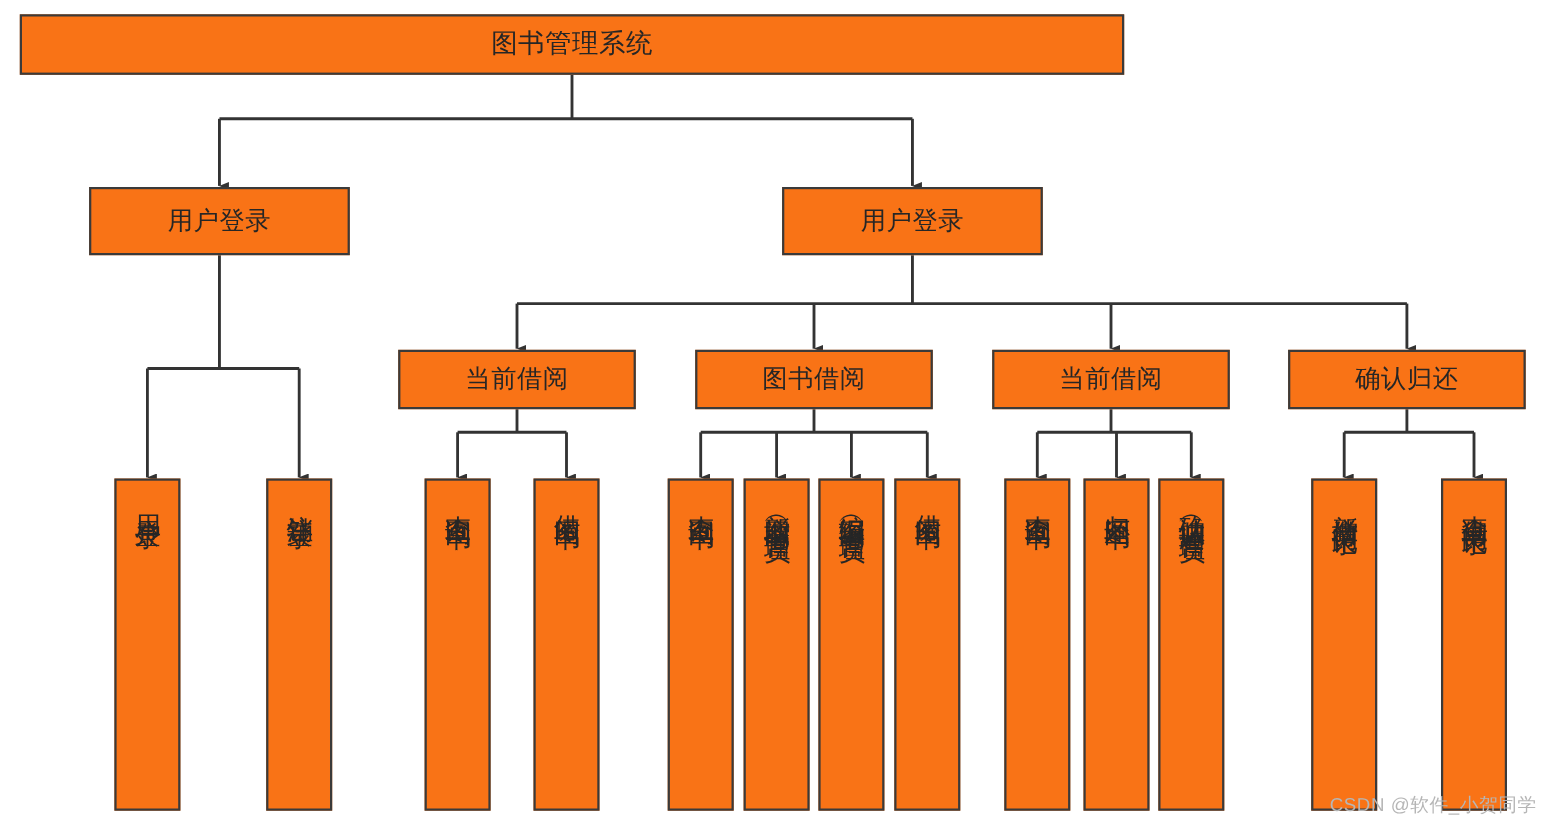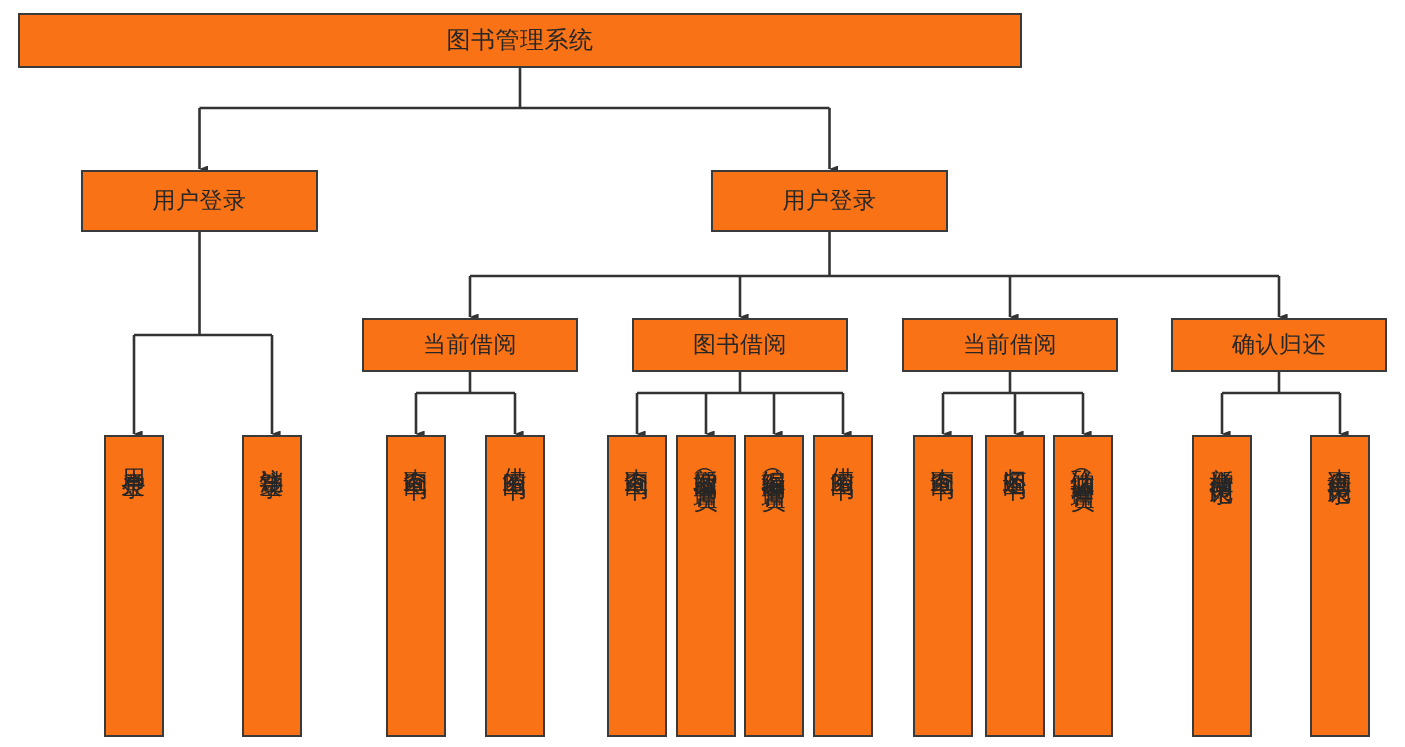--- a/index.html
+++ b/index.html
@@ -171,13 +171,14 @@
         <span class="label">确认归还（管理员）</span>
       </div>
       <div class="node vertical" style="left: 1192px; top: 435px; width: 60px; height: 302px;">
         <span class="label">新增借阅记录</span>
       </div>
       <div class="node vertical" style="left: 1310px; top: 435px; width: 60px; height: 302px;">
         <span class="label">查询借阅记录</span>
       </div>
     </div>
 
+  <div class="watermark">CSDN @软件_小贺同学</div>
 </div>
 
 </body></html>

